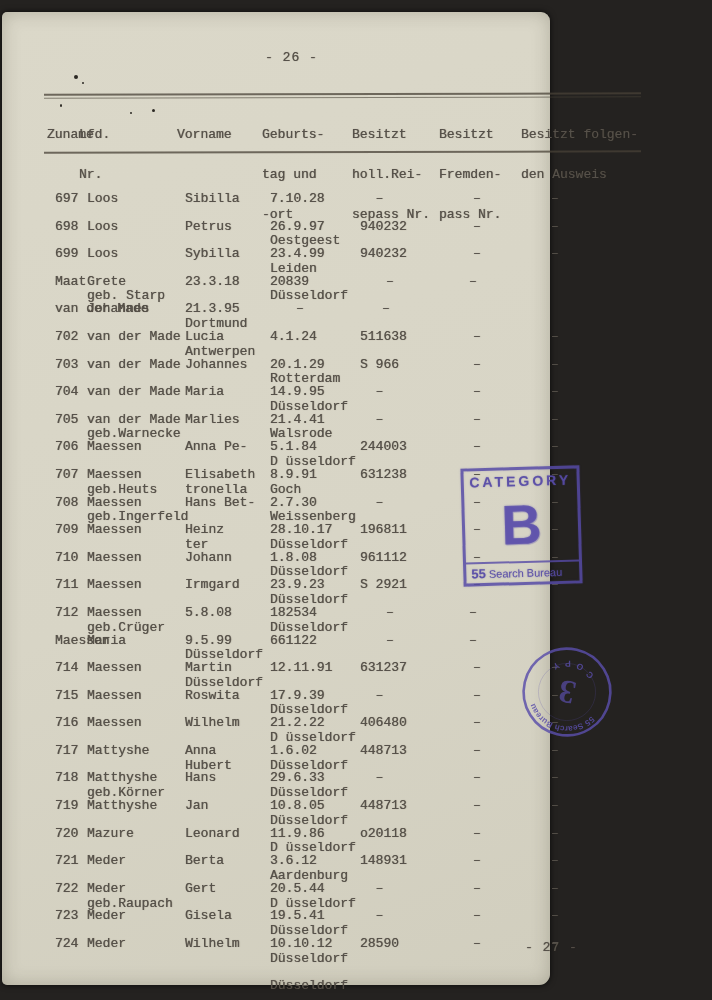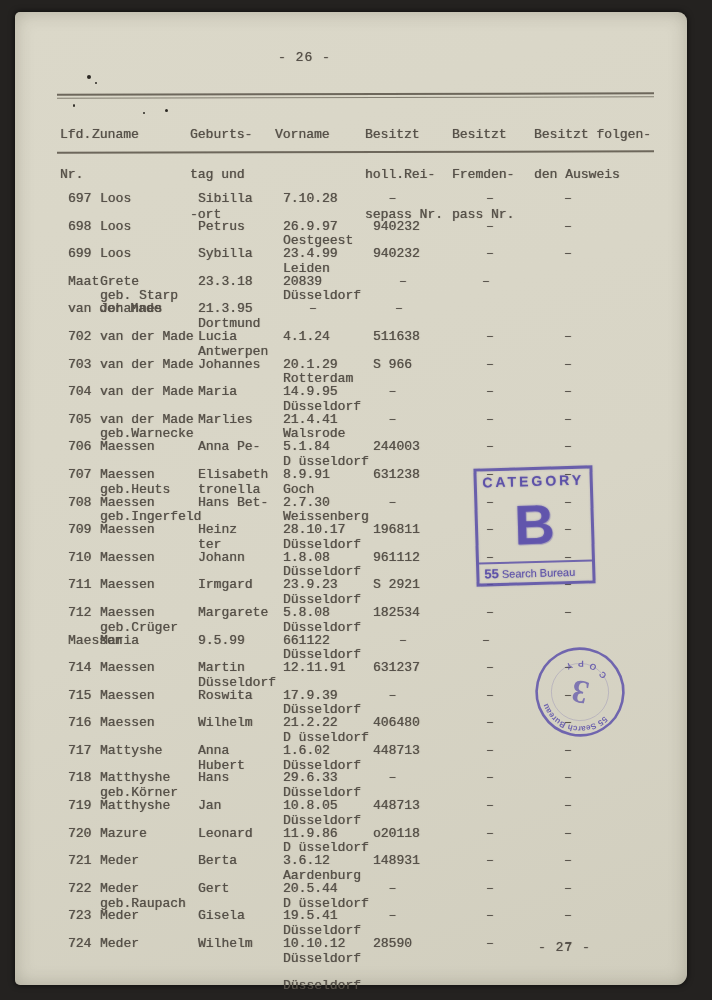--- a/index.html
+++ b/index.html
@@ -2,21 +2,21 @@
 <html><head>
 <meta charset="utf-8">
 <style>
   html,body{margin:0;padding:0;}
   body{
     width:712px;height:1000px;position:relative;overflow:hidden;
     background:#242220;
     font-family:"Liberation Mono","DejaVu Sans Mono",monospace;
   }
   .paper{
-    position:absolute;left:15px;top:12px;width:672px;height:973px;
+    position:absolute;left:2px;top:12px;width:548px;height:973px;
     background:linear-gradient(160deg,#dbd8c9 0%,#d8d5c6 55%,#d1cebe 100%);
     border-radius:5px 9px 11px 5px;
     box-shadow:inset 0 0 18px rgba(60,55,40,0.25), 0 0 6px rgba(0,0,0,0.7);
   }
   .tw{
     font-family:"Liberation Mono","DejaVu Sans Mono",monospace;
     font-size:13px;color:#56514a;white-space:pre;
     text-shadow:0.4px 0.4px 0.7px rgba(70,62,50,0.55), -0.2px 0 0.5px rgba(70,62,50,0.3);
   }
   .page-num-top{position:absolute;left:263px;top:38px;letter-spacing:1px;}
@@ -78,35 +78,35 @@
   <div class="speck" style="left:128px;top:100px;width:2px;height:2px;"></div>
   <div class="speck" style="left:58px;top:92px;width:2px;height:3px;"></div>
 
   <div class="tw page-num-top">- 26 -</div>
 
   <div class="rule" style="top:81px;"></div>
   <div class="rule thin" style="top:85px;"></div>
 
   <div class="hgrid header-block tw">
     <div class="cell">
+      <div class="line">Zuname</div>
+    </div>
+    <div class="cell">
       <div class="line">Lfd.</div>
       <div class="line">Nr.</div>
     </div>
     <div class="cell">
-      <div class="line">Zuname</div>
+      <div class="line">Vorname</div>
     </div>
     <div class="cell">
       <div class="line">Geburts-</div>
       <div class="line">tag und</div>
       <div class="line">-ort</div>
     </div>
     <div class="cell">
-      <div class="line">Vorname</div>
-    </div>
-    <div class="cell">
       <div class="line">Besitzt</div>
       <div class="line">holl.Rei-</div>
       <div class="line">sepass Nr.</div>
     </div>
     <div class="cell">
       <div class="line">Besitzt</div>
       <div class="line">Fremden-</div>
       <div class="line">pass Nr.</div>
     </div>
     <div class="cell">
@@ -513,24 +513,20 @@
         <div class="line">–</div>
       </div>
     </div>
 
     <div class="entry tw">
       <div class="cell-nr">
         <div class="line">712</div>
       </div>
       <div class="cell-zuname">
         <div class="line">Maessen</div>
-        <div class="line"></div>
-      </div>
-      <div class="cell-vorname">
-        <div class="line">Margarete</div>
         <div class="line"></div>
       </div>
       <div class="cell-geburt">
         <div class="line">5.8.08</div>
         <div class="line">Düsseldorf</div>
       </div>
       <div class="cell-pass">
         <div class="line">182534</div>
       </div>
       <div class="cell-fremden">

